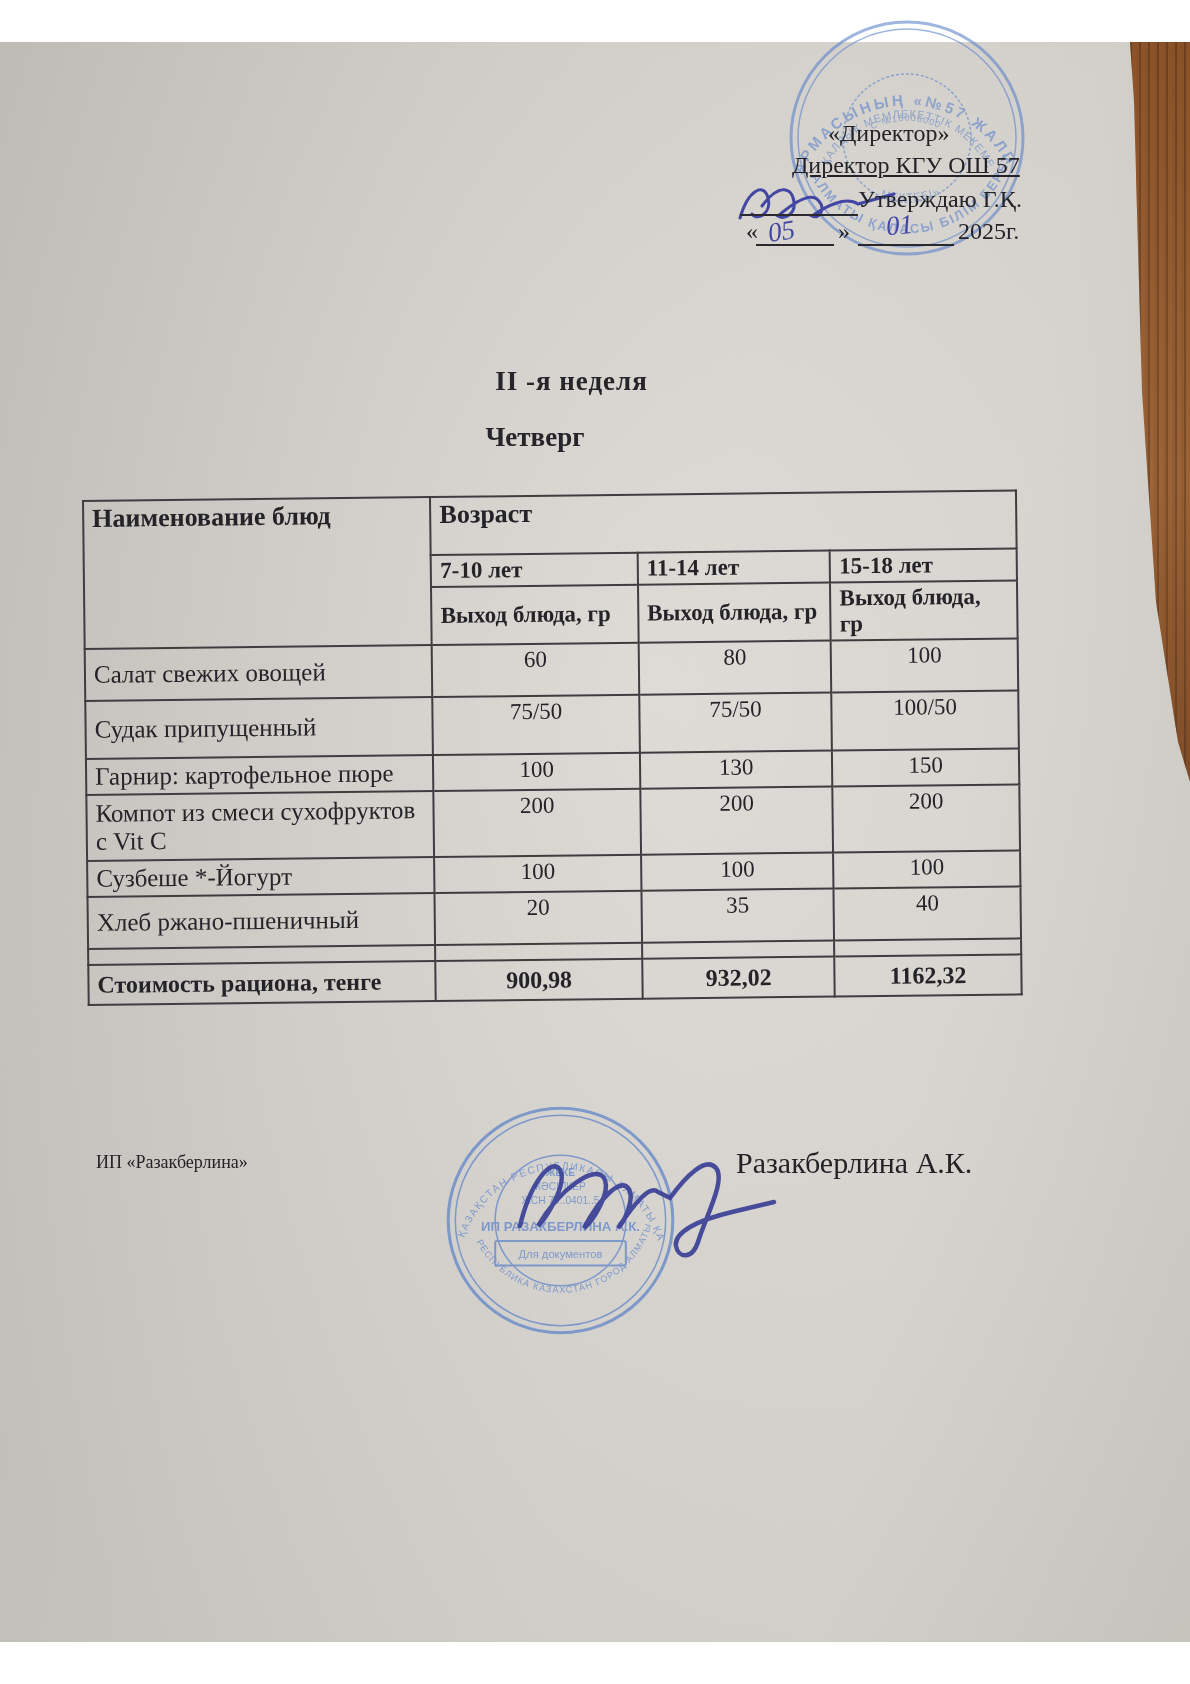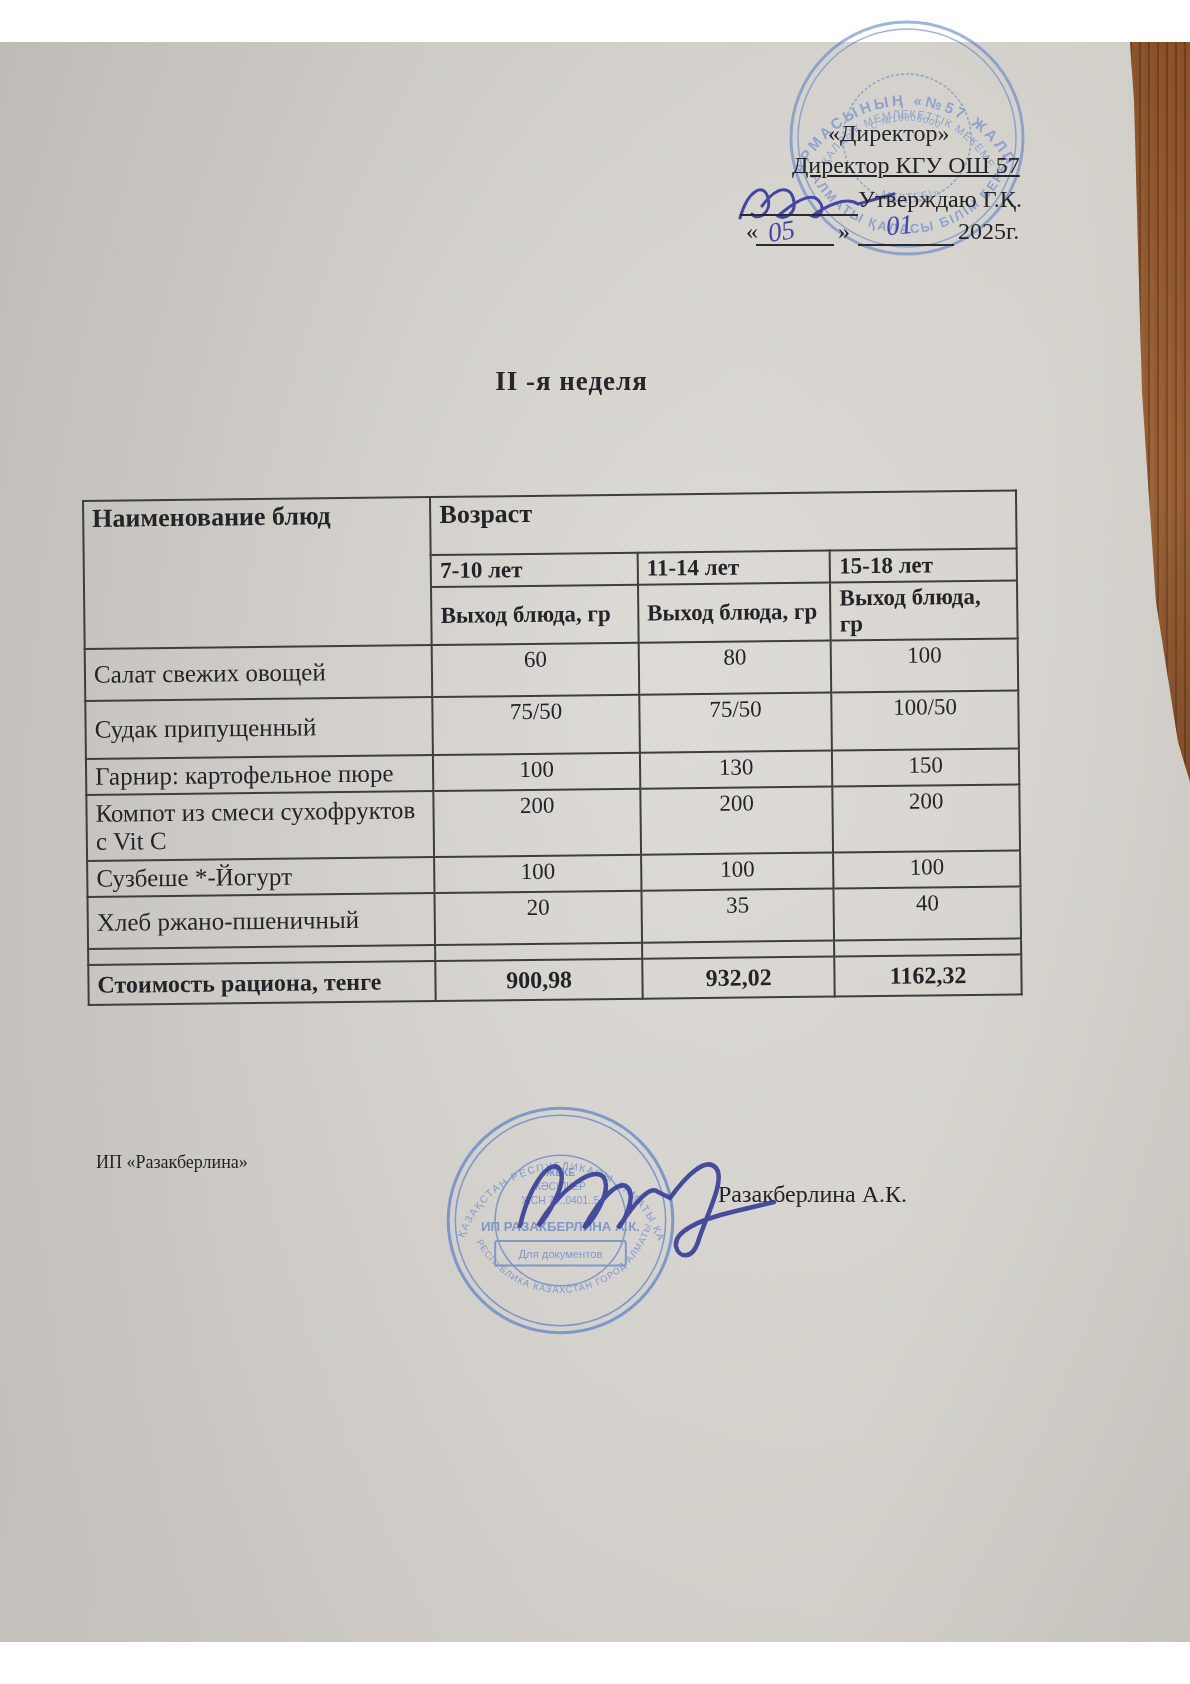--- a/index.html
+++ b/index.html
@@ -59,21 +59,21 @@
   td.namehdr { font-weight:bold; font-size:26px; vertical-align:middle; }
   tr.r1 td { height:52px; } tr.r2 td { height:58px; } tr.r3 td { height:36px; }
   tr.r4 td { height:66px; } tr.r5 td { height:36px; } tr.r6 td { height:52px; }
   tr.spacer td { height:16px; }
   tr.total td { height:40px; font-weight:bold; }
   tr.total td.dishcol { font-size:24px; }
   tr.total td.valcol { font-size:24px; vertical-align:middle; }
 
   
   .footer-company { position:absolute; left:96px; top:1152px; font-size:18px; color:#232327; }
-  .footer-name { position:absolute; left:718px; top:1146px; font-size:24px; color:#232327;margin-top:35px; }
+  .footer-name { position:absolute; left:736px; top:1146px; font-size:30px; color:#232327; }
   .company-stamp { position:absolute; left:438px; top:1098px; width:245px; height:245px; opacity:.7; }
   .sig-bottom { position:absolute; left:500px; top:1128px; width:300px; height:140px; }
 </style>
 </head>
 <body>
 
 <div class="page">
   <div class="photo">
     <div class="wood"></div>
   </div>
@@ -119,20 +119,21 @@
       <span class="hand hand-day">05</span>
       <span class="q-close">»</span>
       <span class="date-ul1"></span>
       <span class="hand hand-month">01</span>
       <span class="date-ul2"></span>
       <span class="date-year">2025г.</span>
     </div>
   </div>
 
   <div class="title-week ink">II -я  неделя</div>
+  <div class="title-day ink">Четверг</div>
 
   <div class="menu-wrap">
     <table class="menu">
       <tbody>
         <tr class="h-age">
           <td class="dishcol namehdr" rowspan="3">Наименование блюд</td>
           <td colspan="3">Возраст</td>
         </tr>
         <tr class="h-group">
           <td class="c2">7-10 лет</td>

